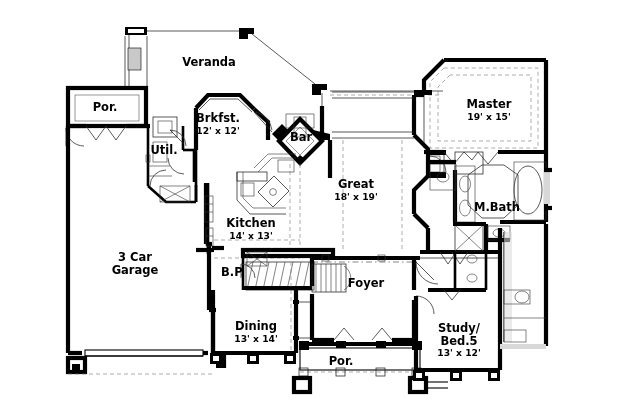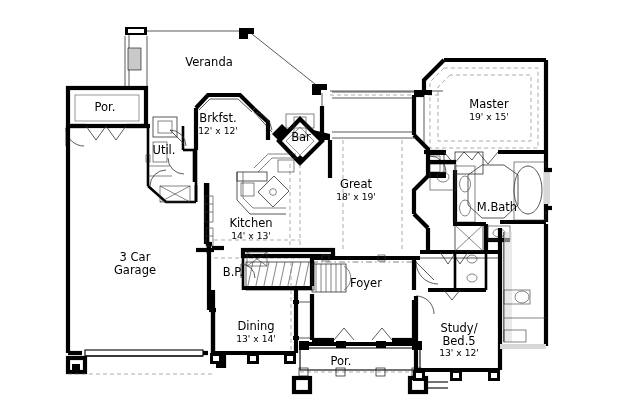--- a/index.html
+++ b/index.html
@@ -11,20 +11,21 @@
     width: 620px;
     height: 415px;
     font-family: "DejaVu Sans", "Liberation Sans", sans-serif;
     overflow: hidden;
   }
   #plan-root {
     position: relative;
     width: 620px;
     height: 415px;
     background: #15803d;
+    font-weight: bold;
   }
   svg#floorplan {
     display: block;
     width: 620px;
     height: 415px;
   }
   
   .wall-heavy { stroke: #000000; stroke-width: 4.2; fill: none; stroke-linecap: butt; }
   .wall-med   { stroke: #000000; stroke-width: 2.6; fill: none; stroke-linecap: butt; }
   .wall-light { stroke: #000000; stroke-width: 1.1; fill: none; stroke-linecap: butt; }

